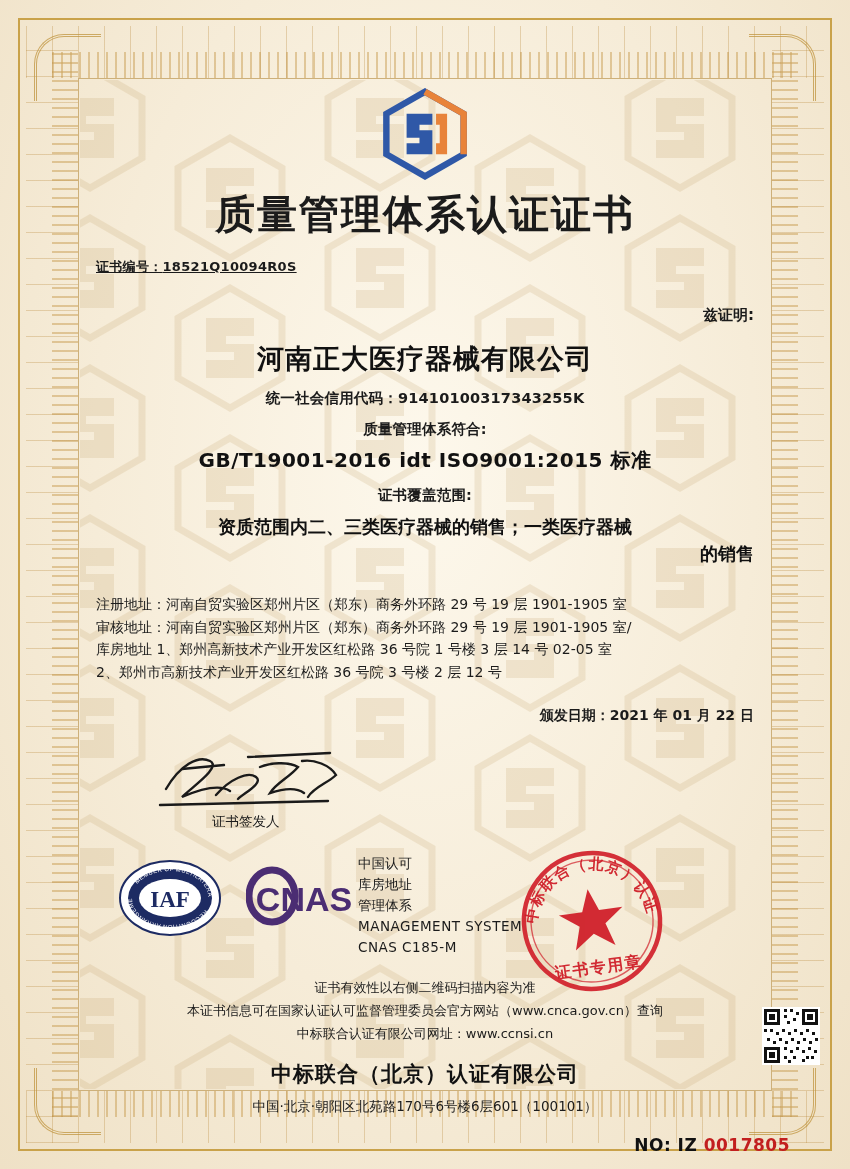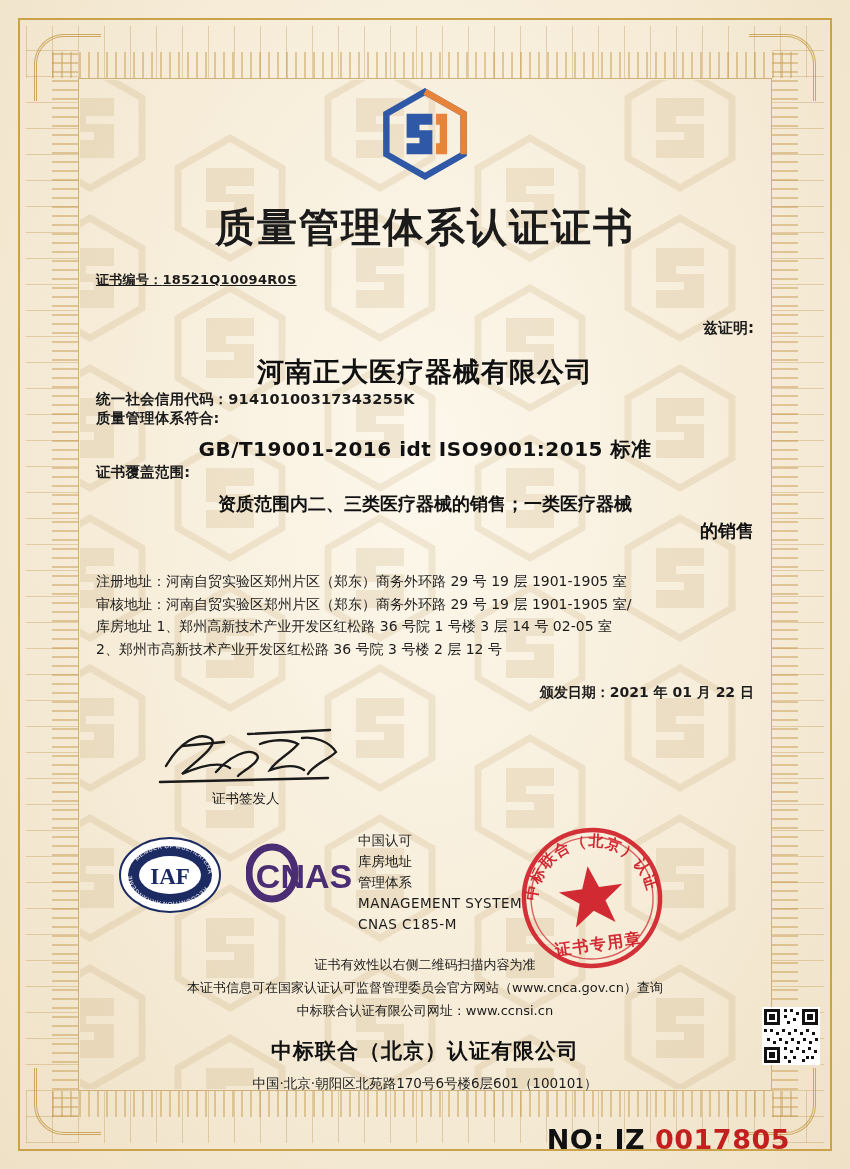--- a/index.html
+++ b/index.html
@@ -73,21 +73,21 @@
   .content {
     position: absolute;
     left: 96px; top: 70px; right: 96px; bottom: 70px;
   }
   .logo-wrap {
     display: flex;
     justify-content: center;
     margin-top: 18px;
   }
   .main-title {
-    margin-top: 16px;
+    margin-top: 3px;
     text-align: center;
     font-size: 40px;
     font-weight: bold;
     letter-spacing: 2px;
     color: #1b1b1b;
     font-family: "DejaVu Sans", "Liberation Sans", sans-serif;
   }
   .cert-no-line {
     margin-top: 16px;
     text-align: left;
@@ -106,24 +106,25 @@
   }
   .company {
     margin-top: 16px;
     text-align: center;
     font-size: 27px;
     font-weight: bold;
     color: #111;
     letter-spacing: 1px;
   }
   .right-line {
-    text-align: left;
+    text-align: center;
     font-size: 14.5px;
     font-weight: bold;
     color: #1b1b1b;
+    margin-top: 12px;
     letter-spacing: .2px;
   }
   .center-strong {
     text-align: center;
     font-size: 20px;
     font-weight: bold;
     color: #111;
     margin-top: 8px;
     letter-spacing: .5px;
   }
@@ -225,21 +226,21 @@
   .issuer-addr {
     margin-top: 10px;
     text-align: center;
     font-size: 13.5px;
     color: #1b1b1b;
   }
   .serial {
     position: absolute;
     right: 60px;
     bottom: 14px;
-    font-size: 27px;
+    font-size: 17px;
     font-weight: bold;
     color: #c21f1f;
     letter-spacing: .5px;
   }
   .serial .pfx { color: #111; }
 </style>
 </head>
 <body>
 
 <div class="cert-page">

